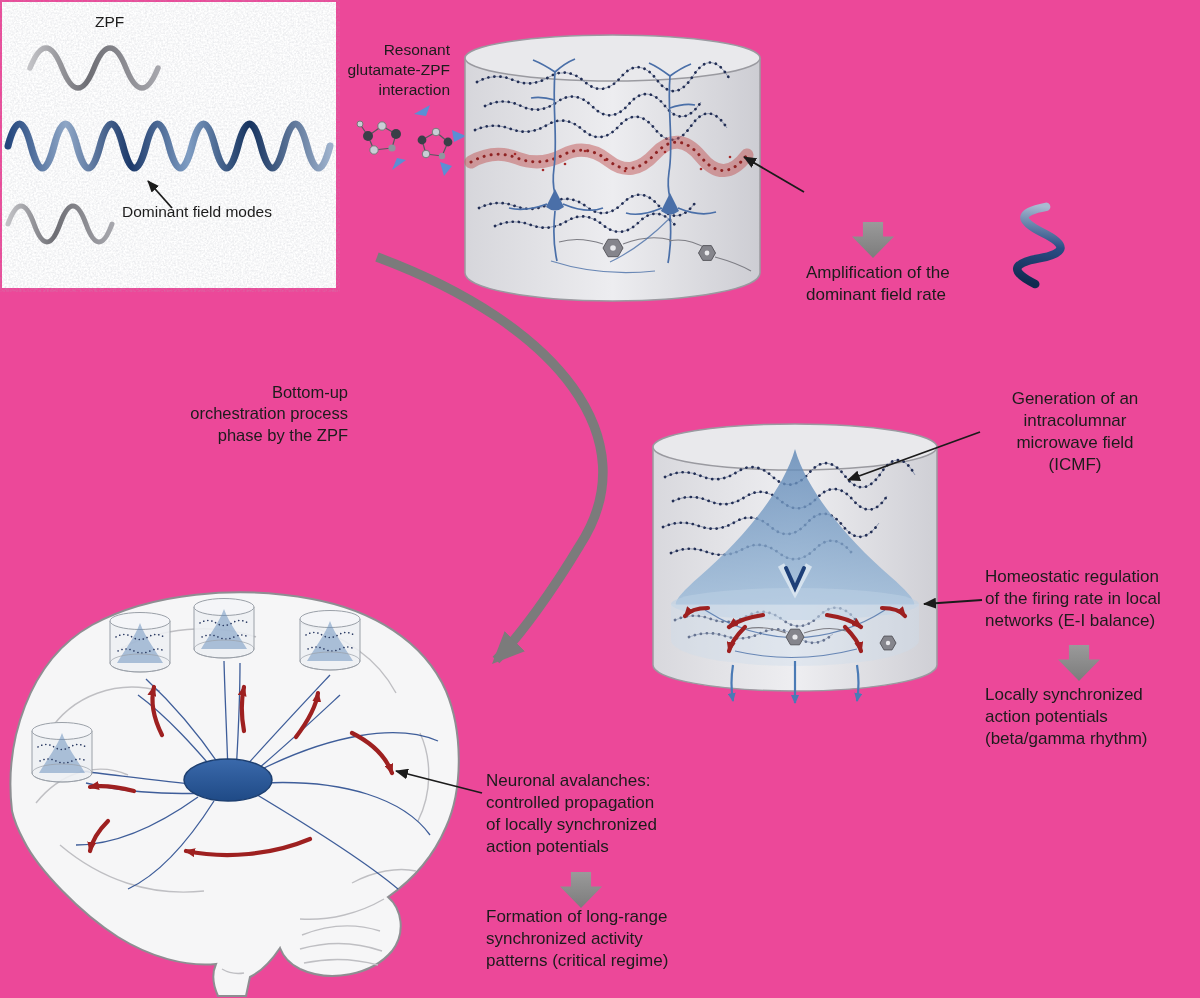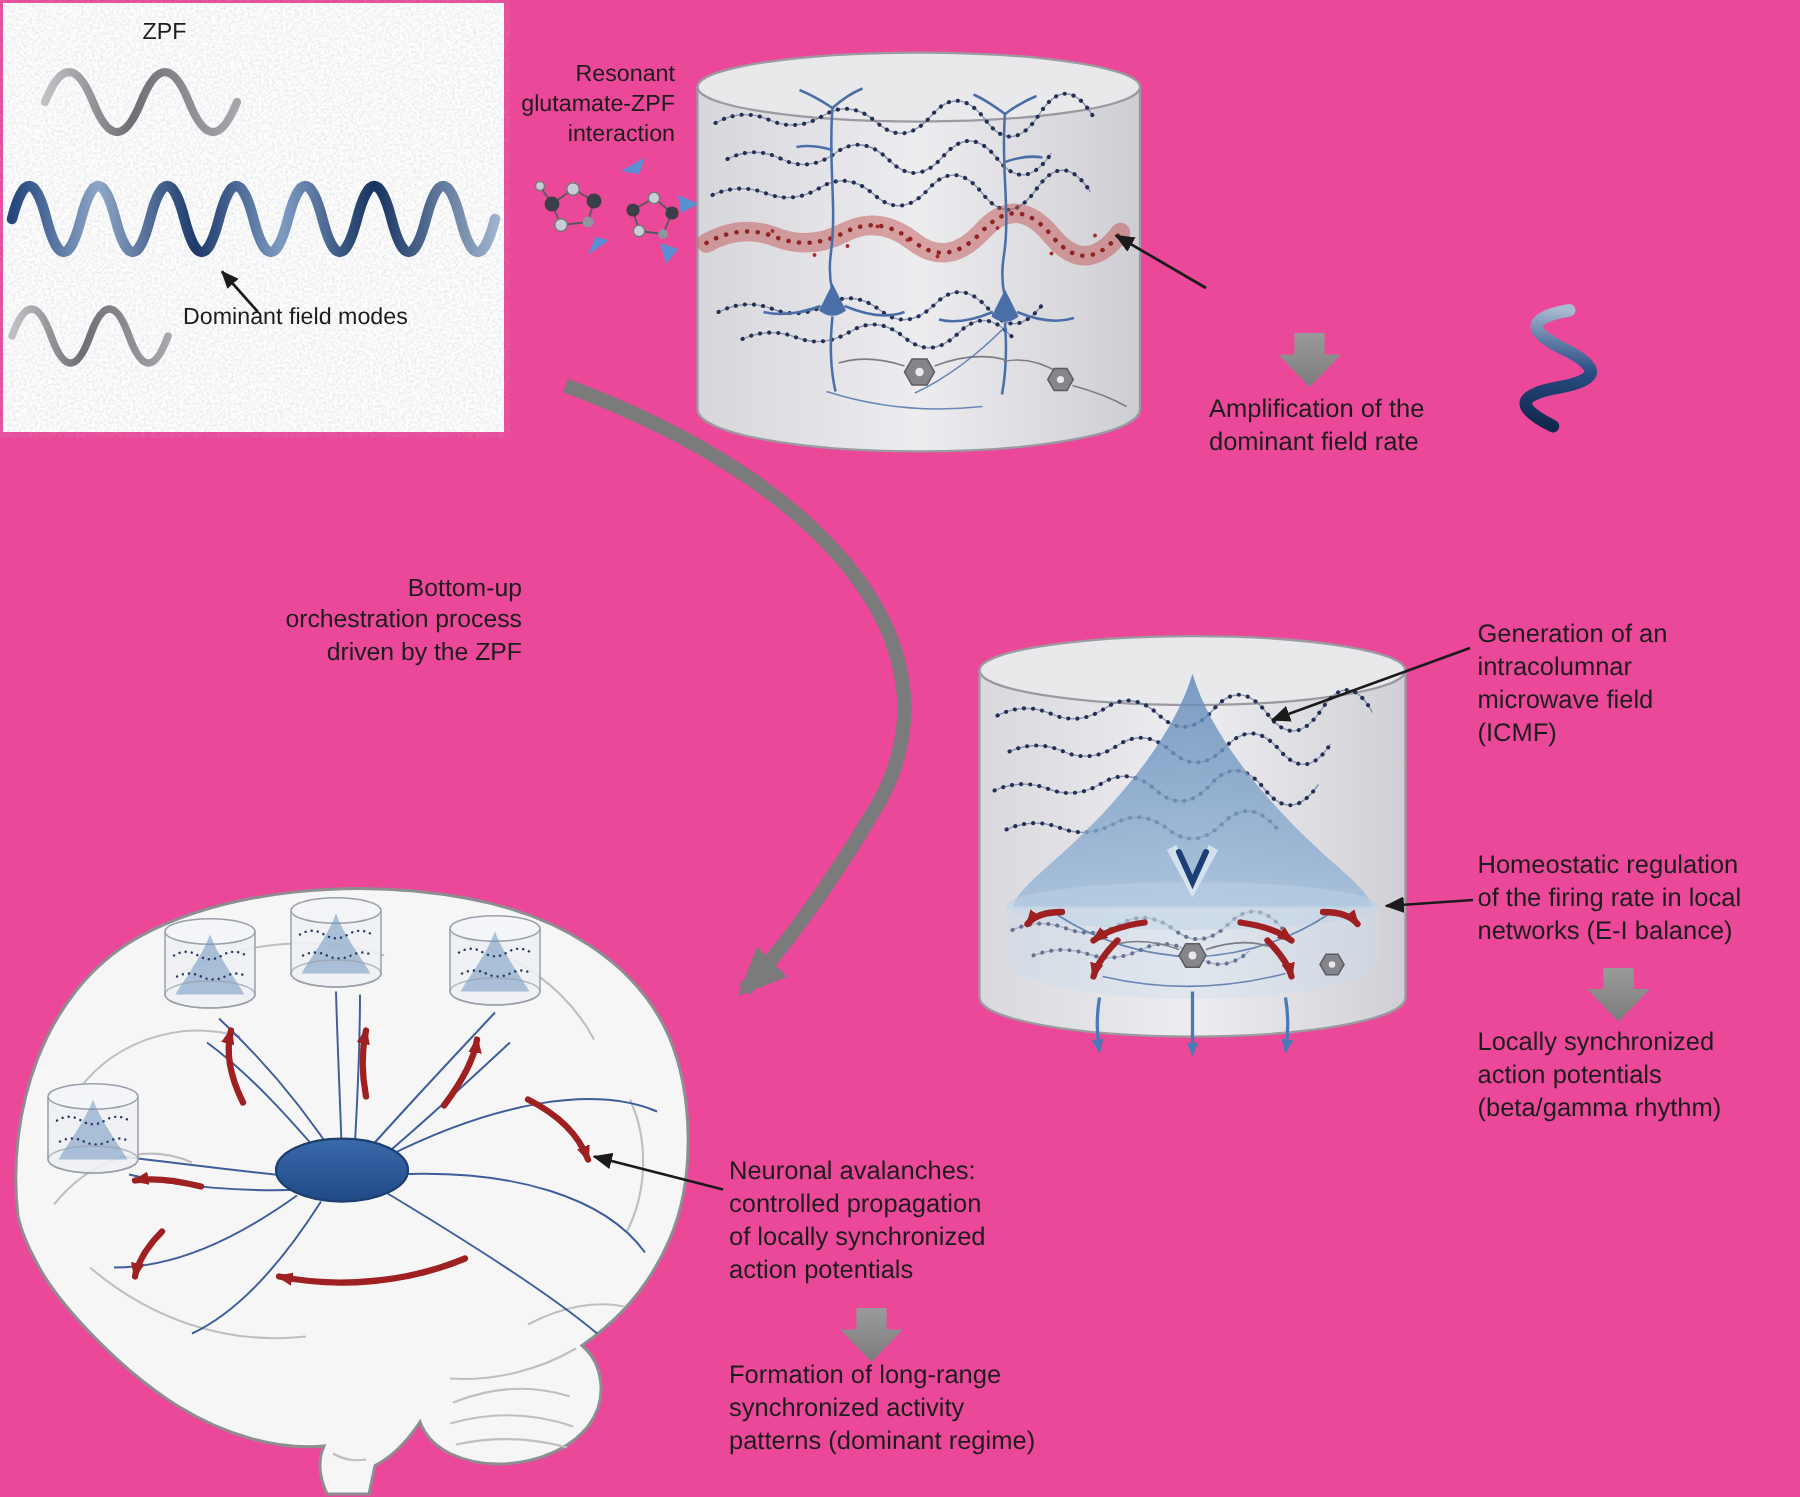--- a/index.html
+++ b/index.html
@@ -178,21 +178,21 @@
         <stop offset="0" stop-color="#a9bbd1"></stop>
           <stop offset=".5" stop-color="#2a4d85"></stop>
           <stop offset="1" stop-color="#11294f"></stop>
       </linearGradient>
     </defs>
     <path d="M58 6 q-40 13 0 26 t0 26 t0 26" fill="none" stroke="url(#ampW)" stroke-width="8.5" stroke-linecap="round" transform="rotate(8 55 50)"></path>
   </svg>
 
   <div class="lbl ctr" style="left:128px;top:382px;width:220px;font-size:16.5px;">Bottom-up
 orchestration process
-driven by the ZPF</div>
+phase by the ZPF</div>
 
   <svg class="abs" style="left:645px;top:405px" width="300" height="318">
     <defs>
       <linearGradient id="cylBody2" x1="0" y1="0" x2="1" y2="0">
         <stop offset="0" stop-color="#d8d8dd"></stop>
           <stop offset=".5" stop-color="#eeeef1"></stop>
           <stop offset="1" stop-color="#cfcfd5"></stop>
       </linearGradient>
       <linearGradient id="coneG" x1="0" y1="0" x2="0" y2="1">
         <stop offset="0" stop-color="#5d86b5"></stop>
@@ -244,21 +244,21 @@
       <polygon points="251,238 247,244.9 239,244.9 235,238 239,231.1 247,231.1" fill="#85858c" stroke="#5a5a60"></polygon>
       <circle cx="243" cy="238" r="2.2" fill="#e9e9ec"></circle>
     </g>
     <g stroke="#4a7ab5" stroke-width="2.2" fill="none">
       <path d="M88 260 C86 272 86 284 88 296" marker-end="url(#mBlu)"></path>
       <path d="M150 256 L150 298" marker-end="url(#mBlu)"></path>
       <path d="M212 260 C214 272 214 284 212 296" marker-end="url(#mBlu)"></path>
     </g>
   </svg>
 
-  <div class="lbl" style="left:985px;top:412px;width:180px;">Generation of an
+  <div class="lbl" style="left:985px;top:388px;width:180px;text-align:center;">Generation of an
 intracolumnar
 microwave field
 (ICMF)</div>
   <div class="lbl" style="left:985px;top:566px;width:220px;">Homeostatic regulation
 of the firing rate in local
 networks (E-I balance)</div>
   <div class="down-arrow" style="left:1058px;top:645px;"></div>
   <div class="lbl" style="left:985px;top:684px;width:220px;">Locally synchronized
 action potentials
 (beta/gamma rhythm)</div>
@@ -328,21 +328,21 @@
     </g>
   </svg>
 
   <div class="lbl" style="left:486px;top:770px;width:225px;">Neuronal avalanches:
 controlled propagation
 of locally synchronized
 action potentials</div>
   <div class="down-arrow" style="left:560px;top:872px;"></div>
   <div class="lbl" style="left:486px;top:906px;width:240px;">Formation of long-range
 synchronized activity
-patterns (dominant regime)</div>
+patterns (critical regime)</div>
 
   <svg class="abs" style="left:0;top:0;pointer-events:none" width="1200" height="998">
     <defs>
       <marker id="mBlk" markerUnits="userSpaceOnUse" markerWidth="13" markerHeight="11" refX="12" refY="5.5" orient="auto">
         <path d="M0 0 L13 5.5 L0 11 Z" fill="#1b1b1b"></path>
       </marker>
       <marker id="mGry" markerUnits="strokeWidth" markerWidth="3.4" markerHeight="3" refX="2.8" refY="1.5" orient="auto">
         <path d="M0 0 L3.4 1.5 L0 3 Z" fill="#7b7b7b"></path>
       </marker>
     </defs>

